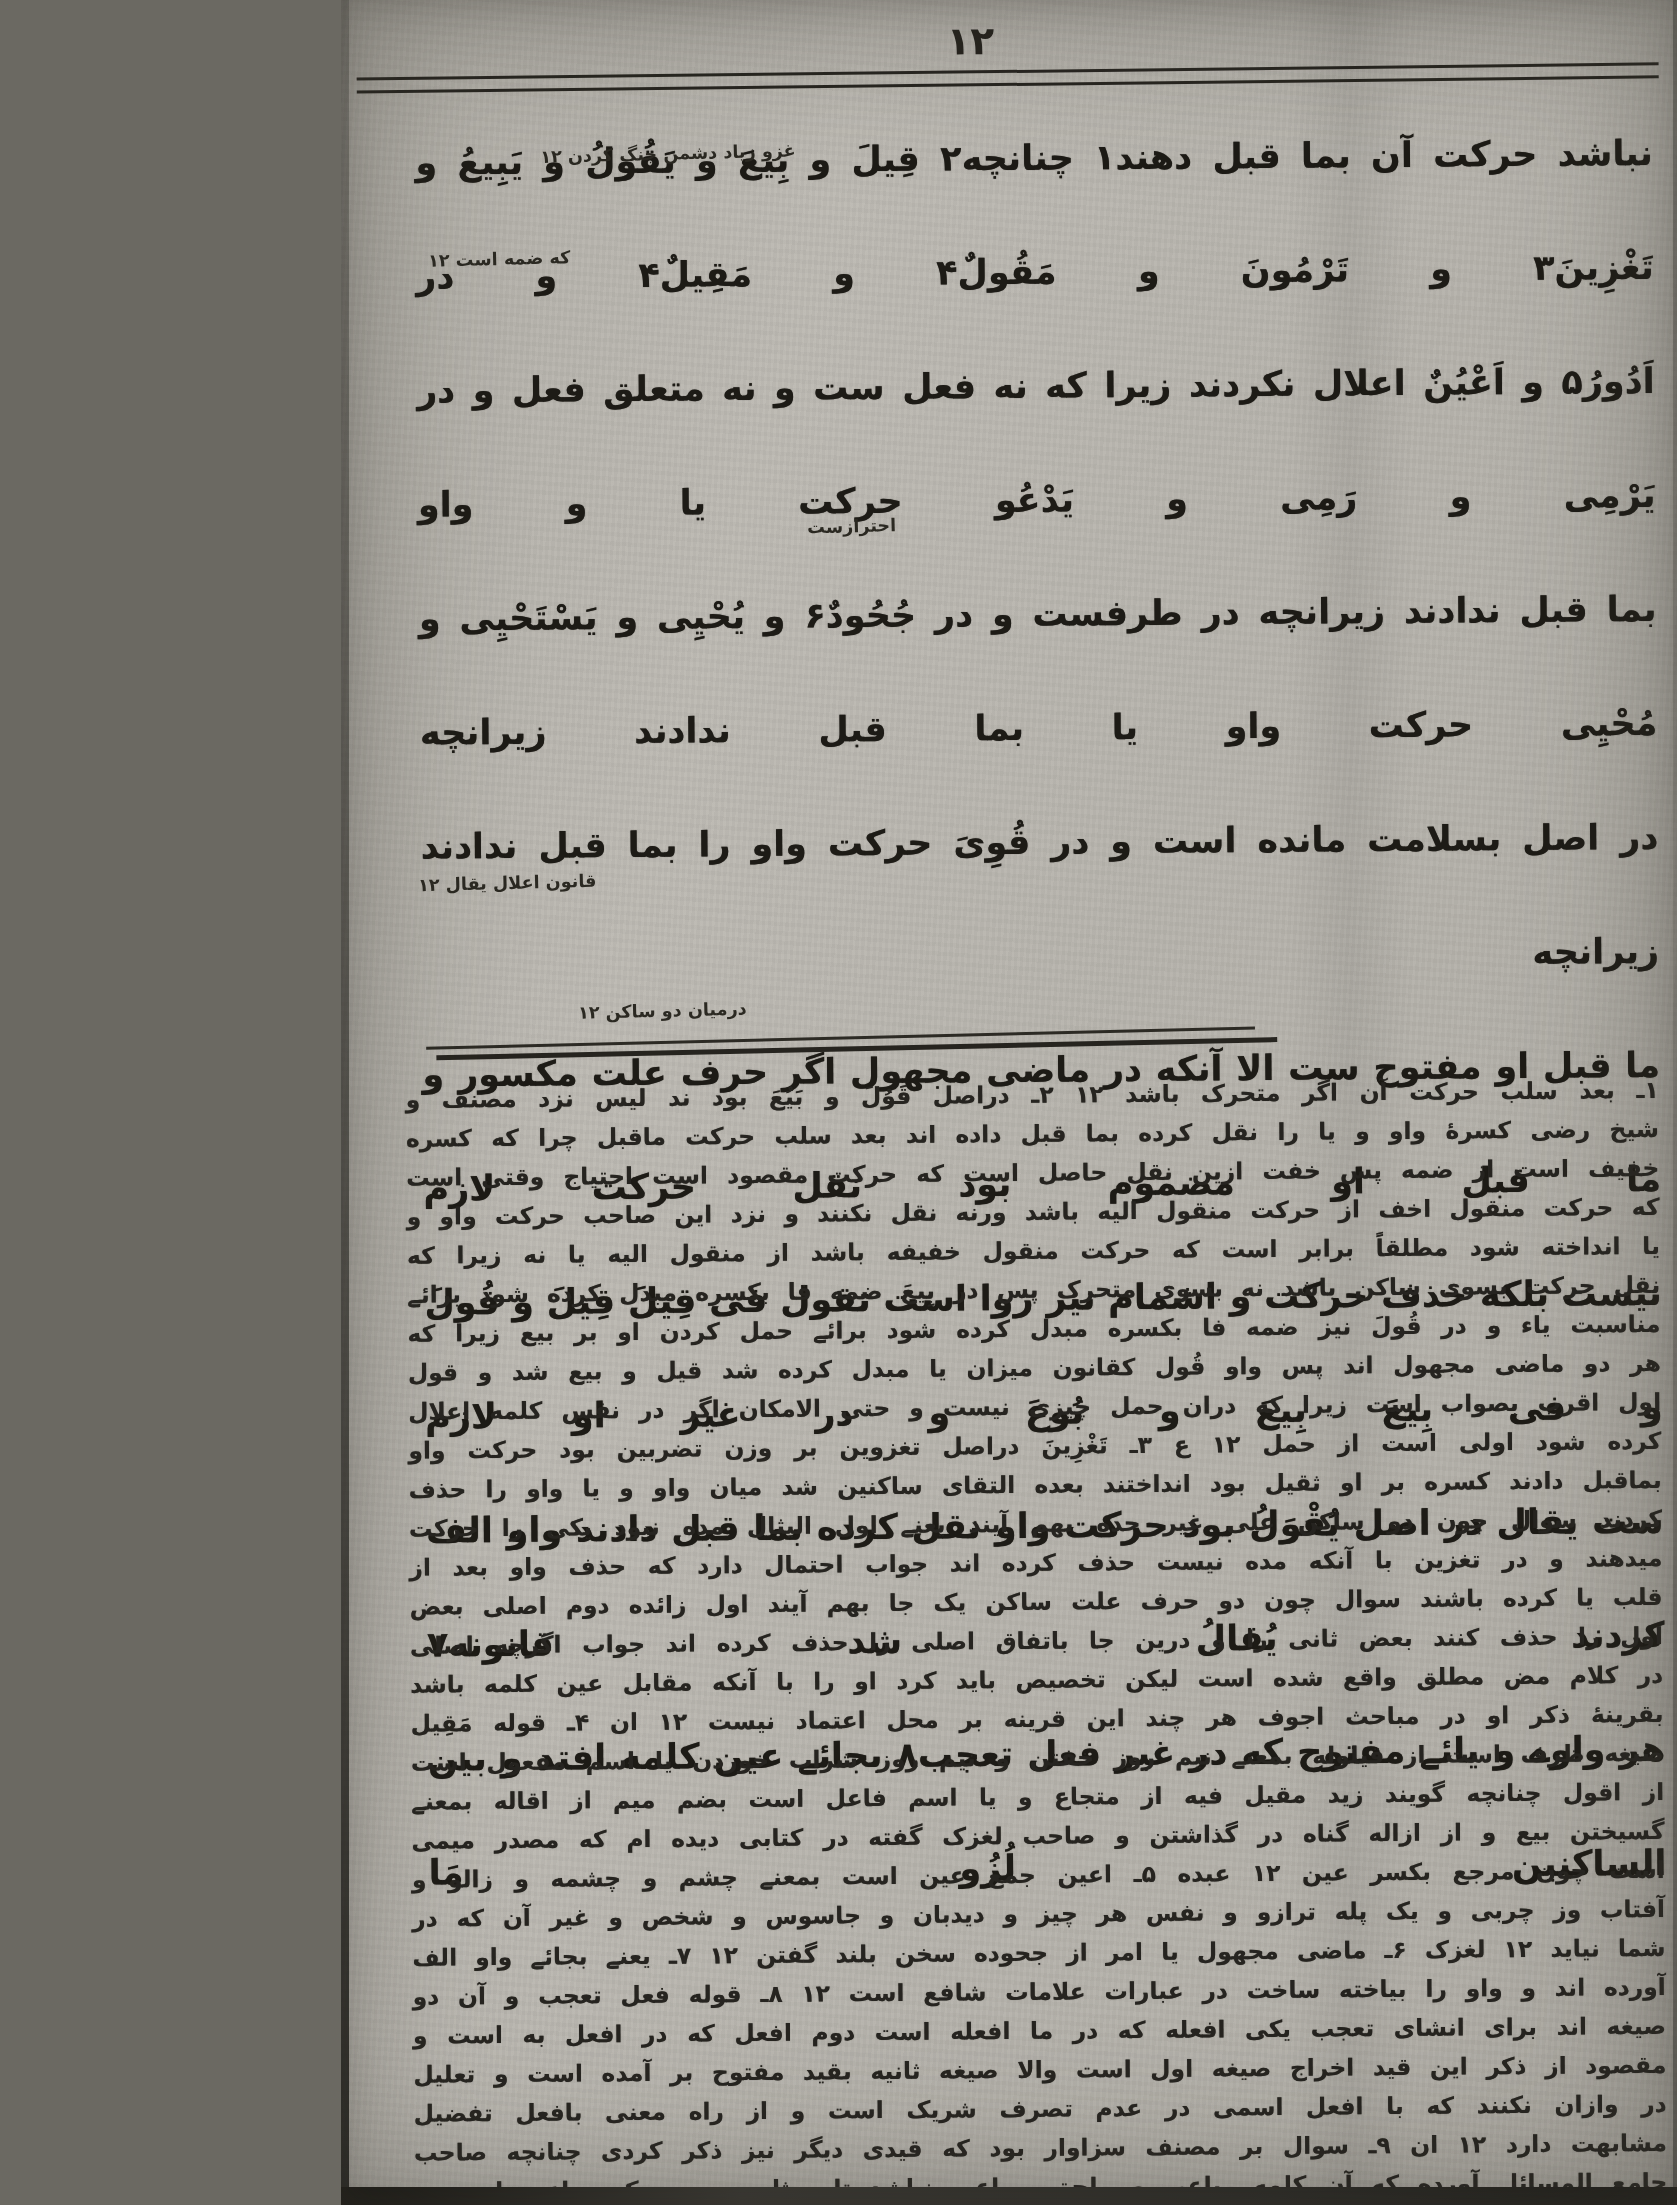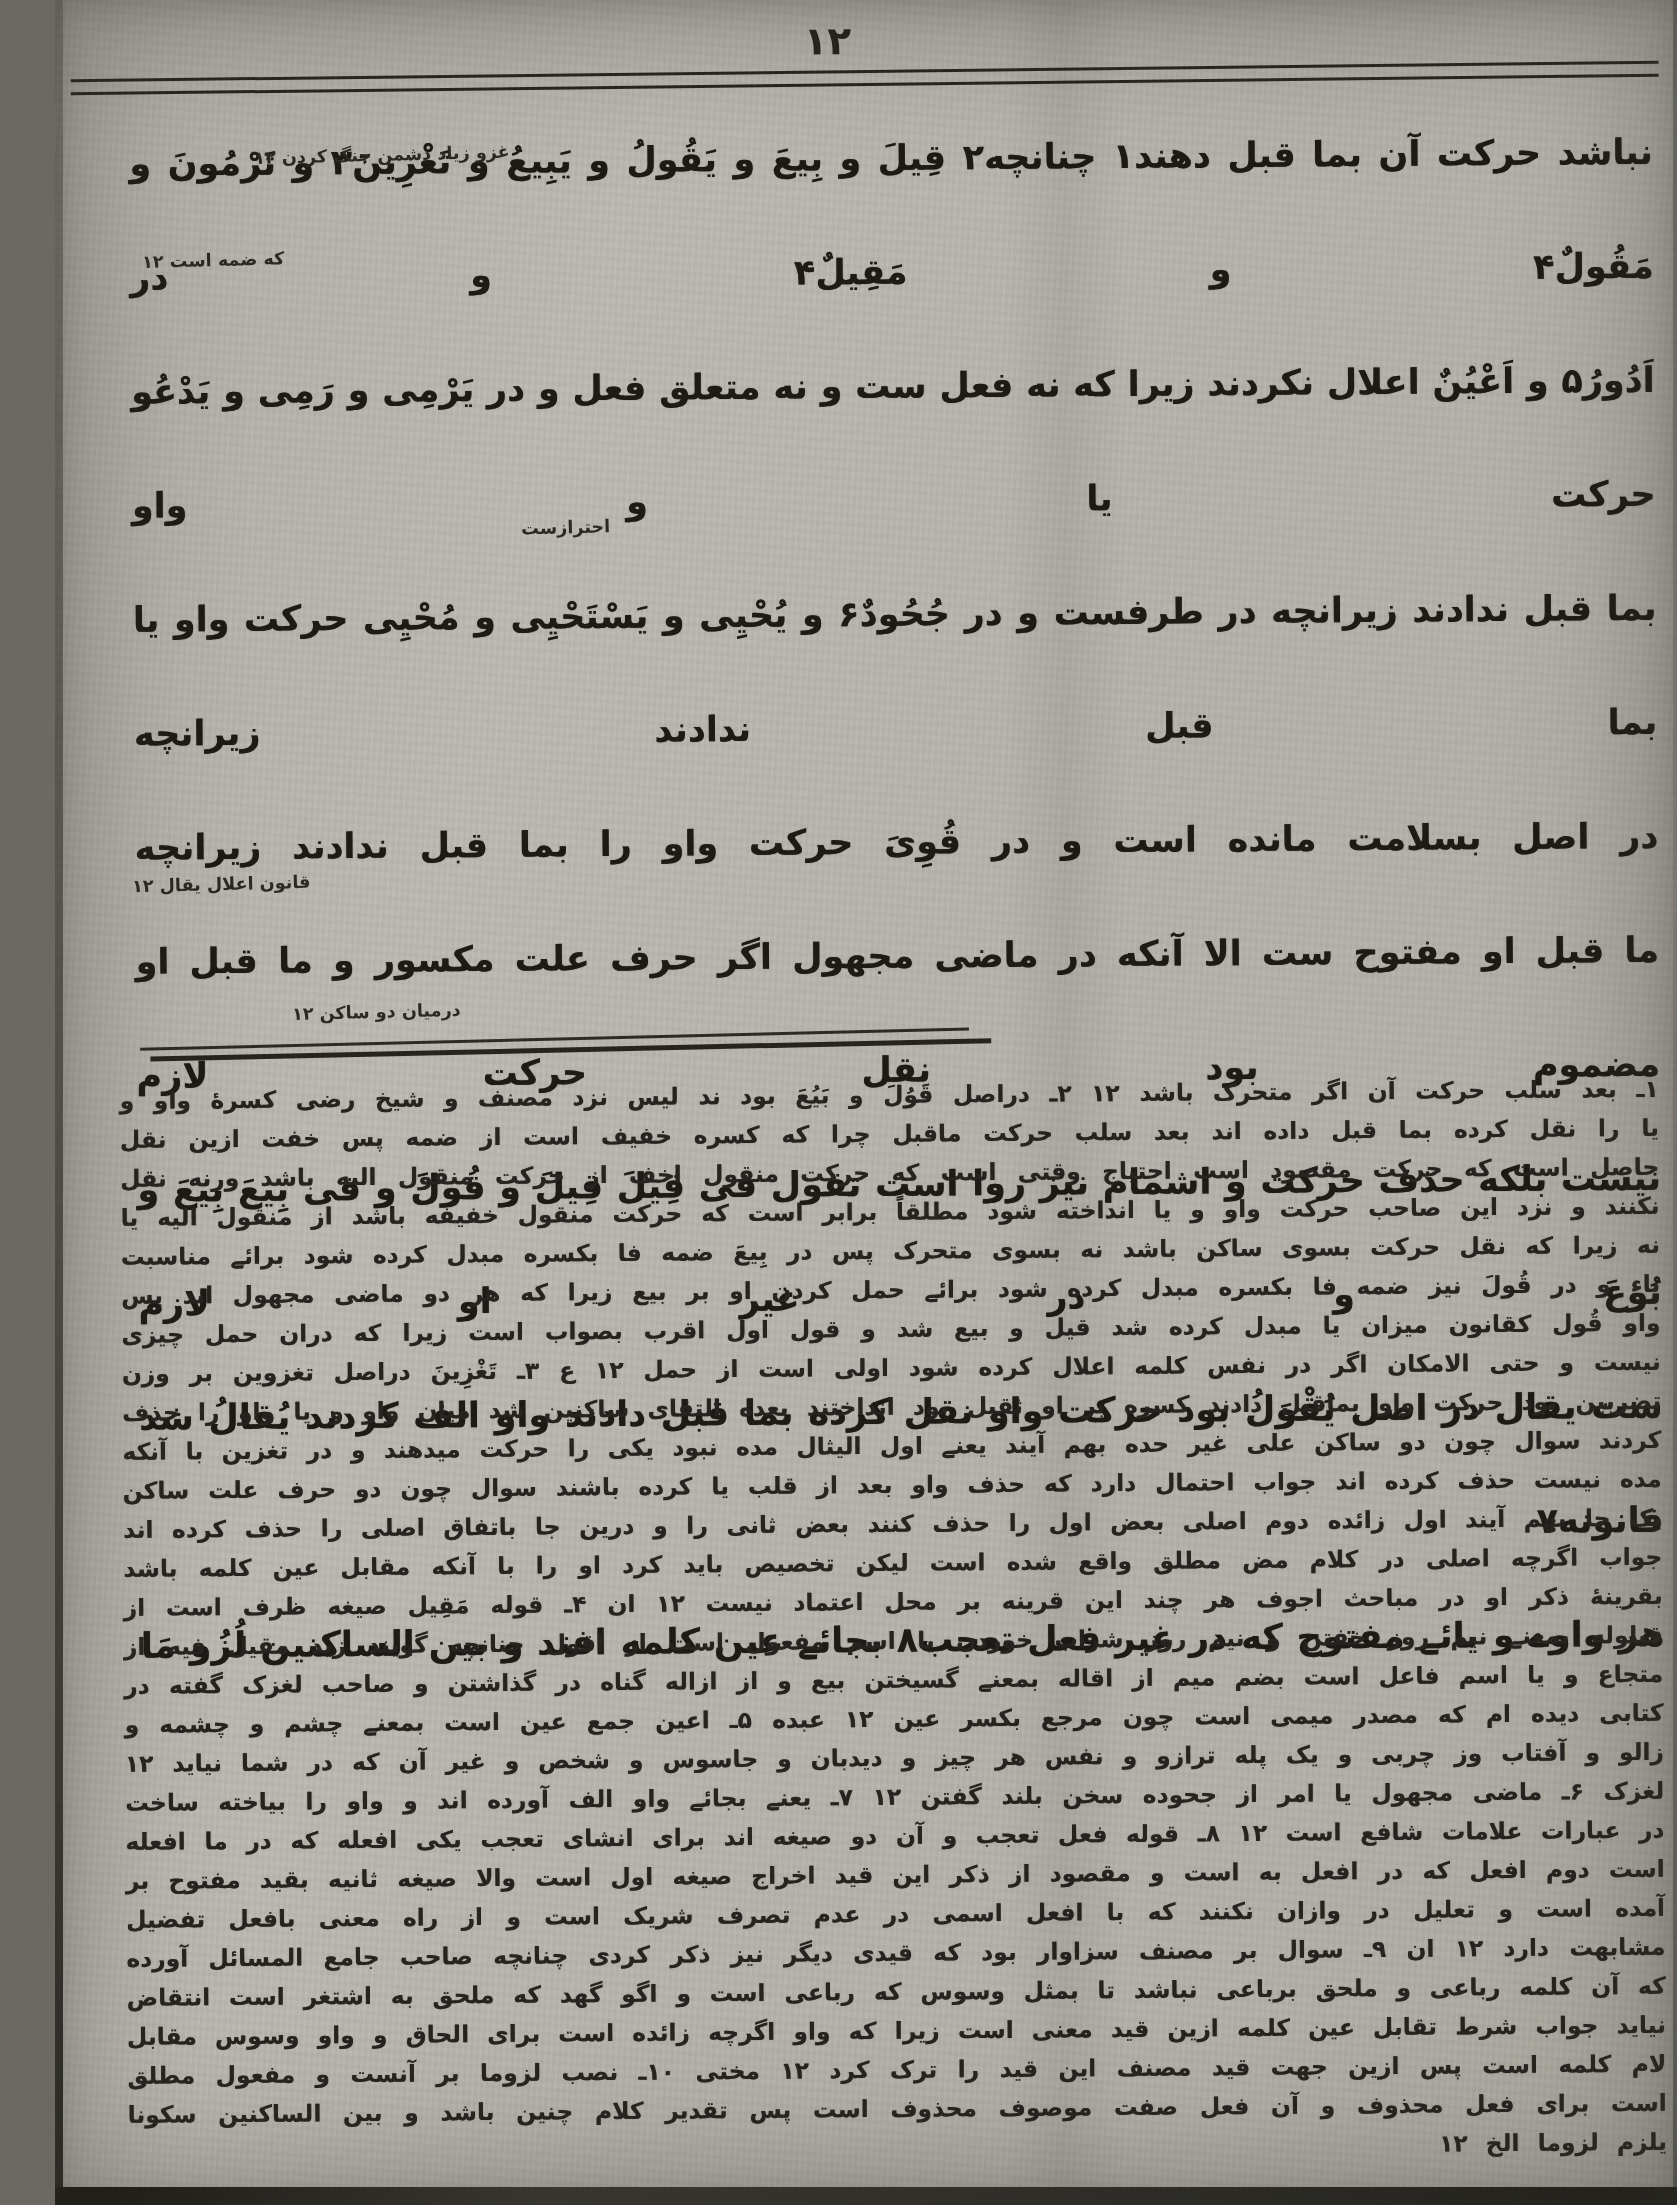--- a/index.html
+++ b/index.html
@@ -1,17 +1,17 @@
 <!DOCTYPE html>
 <html lang="fa" dir="rtl" style="font-size:13.4px"><head>
 <meta charset="utf-8">
 <style>
   html,body{margin:0;padding:0;background:#6b6962;}
   .page{
-    position:relative; width:1622px; height:2205px; overflow:hidden;
+    position:relative; width:1336px; height:2205px; overflow:hidden;
     font-family:"DejaVu Sans", sans-serif;
     background:
       linear-gradient(105deg,#b0ada6 0%,#bcb9b2 28%,#b6b3ac 55%,#b3b0a9 78%,#a9a69f 100%);
     color:#201e1a;
   }
   
   .page::before{
     content:""; position:absolute; inset:0; pointer-events:none;
     background:
       repeating-linear-gradient(93deg, rgba(255,255,255,.025) 0 2.5px, rgba(0,0,0,.02) 2.5px 5.9px),

